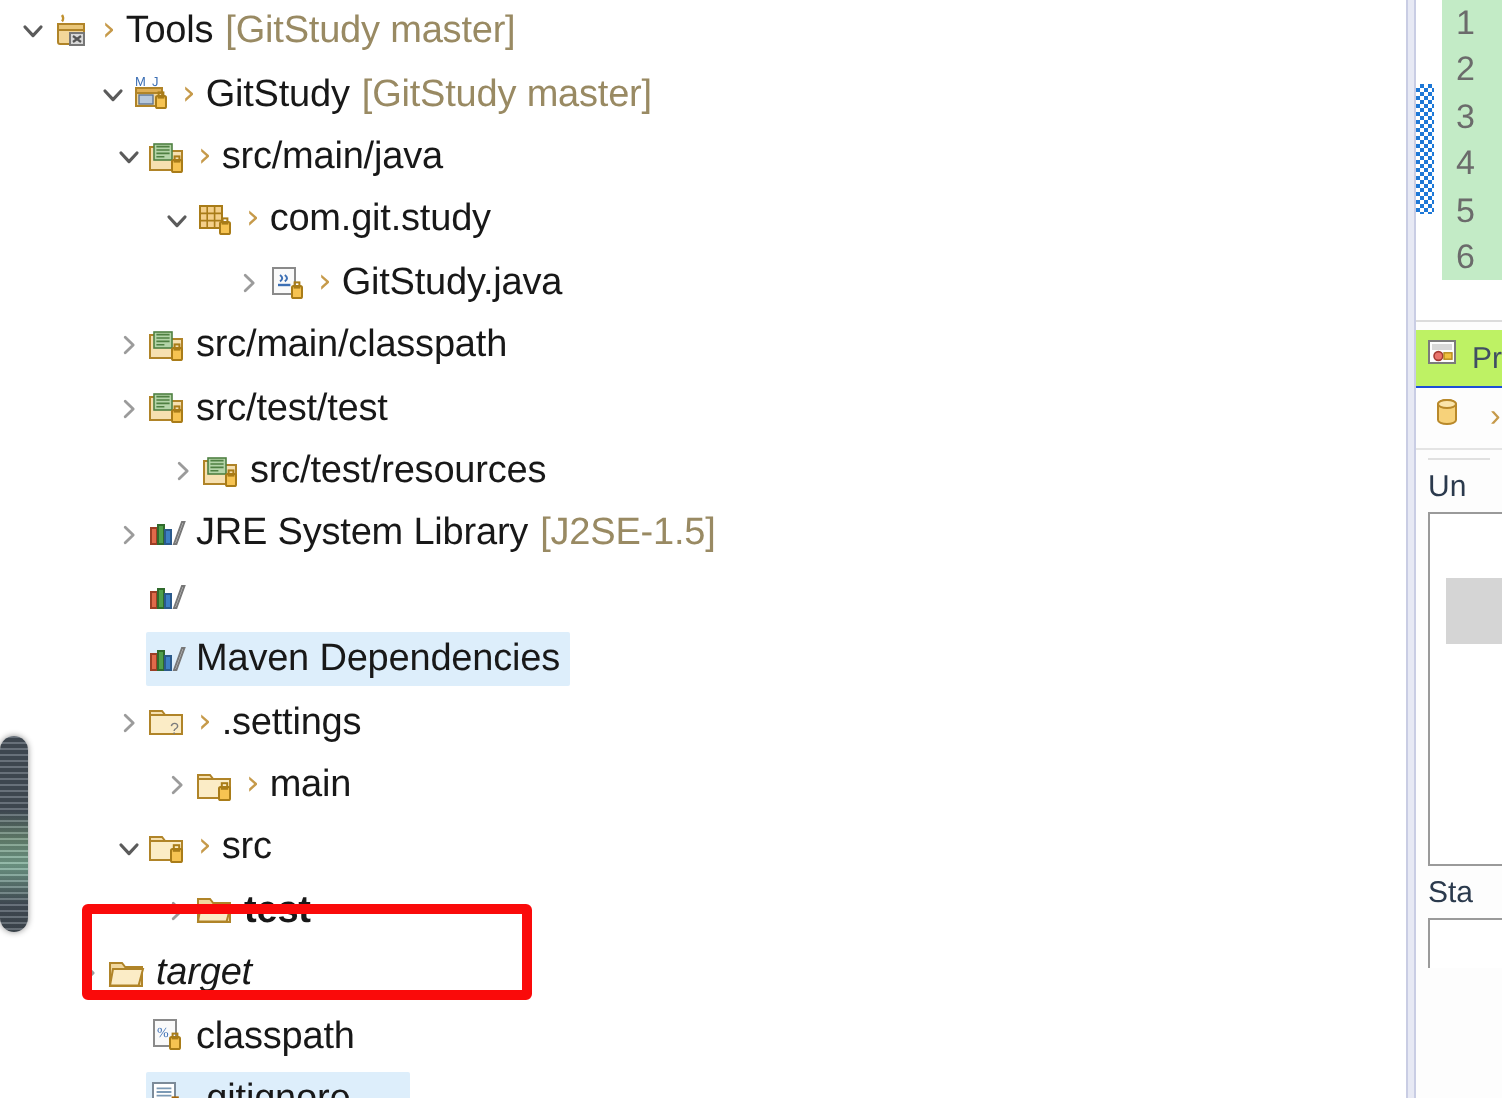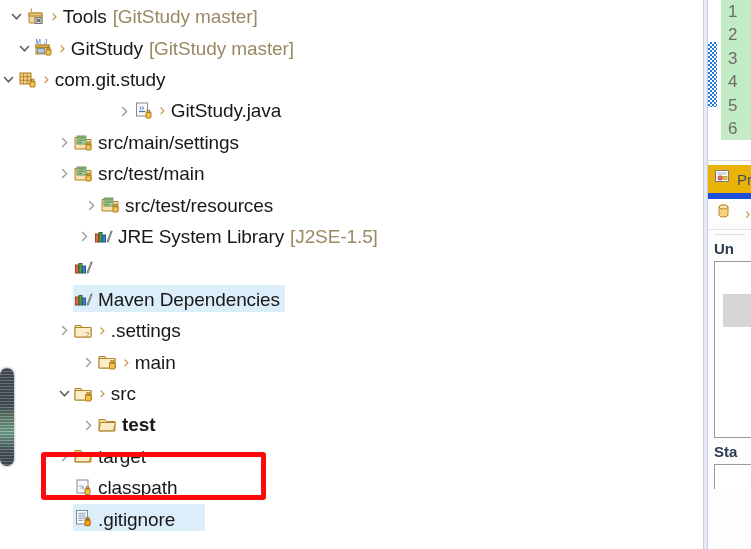--- a/index.html
+++ b/index.html
@@ -196,42 +196,43 @@
     left: 0; top: 165px;
     width: 43px;
     height: 384px;
     background: #fdfdfd;
   }
   .view-tab {
     height: 28px;
     display: flex;
     align-items: center;
     padding-left: 6px;
-    border-bottom: 6px solid #1d4ed8;
-    background: #eab308;
+    border-bottom: 1px solid #1d4ed8;
+    background: #bef264;
+    justify-content: flex-end;
   }
   .view-tab .tab-label {
     font-size: 15px;
     color: #404e63;
     margin-left: 3px;
     white-space: nowrap;
   }
   .view-toolbar {
     height: 30px;
     display: flex;
     align-items: center;
     padding-left: 8px;
     border-bottom: 1px solid #e4e4e4;
   }
   .toolbar-chev {
     color: #c69a4a; font-size: 16px; margin-left: 4px;
   }
   .section-title {
     font-size: 15px;
-    font-weight: bold;
+    font-weight: normal;
     color: #2b3a4d;
     padding: 5px 0 4px 6px;
     white-space: nowrap;
   }
   .section-box {
     margin: 0 0 0 6px;
     border: 1px solid #9a9a9a;
     border-right: none;
     background: #ffffff;
     height: 175px;
@@ -265,32 +266,41 @@
   <div class="tree" id="tree">
       <div class="row"><span class="row-inner" style="padding-left: 8px;"><span class="twisty"><svg width="13" height="13" viewBox="0 0 13 13">
               <path d="M2.5 4.5 L6.5 8.8 L10.5 4.5" fill="none" stroke="#5b5b5b" stroke-width="1.6" stroke-linecap="round" stroke-linejoin="round"></path>
             </svg></span><span class="icon"><svg width="22" height="22" viewBox="0 0 22 22">
               <path d="M6 2.5 q1.2 1.8 0 3.2" stroke="#c0912f" fill="none" stroke-width="1.2"></path>
               <rect x="4" y="7" width="13" height="10" rx="1" fill="#f3d79a" stroke="#b08428"></rect>
               <rect x="4" y="7" width="13" height="3" fill="#e9c679" stroke="#b08428"></rect>
               <rect x="10" y="11.5" width="7" height="6" fill="#d8d8d8" stroke="#777"></rect>
               <path d="M11.5 13 l4 3 M15.5 13 l-4 3" stroke="#555" stroke-width="1.1"></path>
             </svg></span><span class="chev">›</span><span class="label">Tools</span><span class="suffix">[GitStudy master]</span></span></div>
-      <div class="row"><span class="row-inner" style="padding-left: 16px;"><span class="twisty"><svg width="13" height="13" viewBox="0 0 13 13">
+      <div class="row"><span class="row-inner" style="padding-left: 48px;"><span class="twisty"><svg width="13" height="13" viewBox="0 0 13 13">
               <path d="M2.5 4.5 L6.5 8.8 L10.5 4.5" fill="none" stroke="#5b5b5b" stroke-width="1.6" stroke-linecap="round" stroke-linejoin="round"></path>
             </svg></span><span class="icon"><svg width="22" height="22" viewBox="0 0 22 22">
               <text x="2.5" y="7" font-size="6.5" fill="#3c6fb4" font-family="Liberation Sans">M</text>
               <text x="11" y="7" font-size="6.5" fill="#3c6fb4" font-family="Liberation Sans">J</text>
               <rect x="3" y="8" width="13" height="9" fill="#f3d79a" stroke="#b08428"></rect>
               <rect x="3" y="8" width="13" height="2.5" fill="#dfae53" stroke="#b08428"></rect>
               <rect x="4.5" y="11.5" width="7" height="4.5" fill="#b7c8dc" stroke="#5e7694" stroke-width="0.7"></rect>
               <rect x="13" y="12" width="5" height="6" rx="0.8" fill="#f6c352" stroke="#a97c18"></rect>
               <rect x="14.3" y="10.2" width="2.4" height="2.6" fill="none" stroke="#a97c18" stroke-width="1"></rect>
             </svg></span><span class="chev">›</span><span class="label">GitStudy</span><span class="suffix">[GitStudy master]</span></span></div>
-      <div class="row"><span class="row-inner" style=""><span class="twisty"><svg width="13" height="13" viewBox="0 0 13 13">
+      <div class="row"><span class="row-inner" style="padding-left: 56px;"><span class="twisty"><svg width="13" height="13" viewBox="0 0 13 13">
+              <path d="M2.5 4.5 L6.5 8.8 L10.5 4.5" fill="none" stroke="#5b5b5b" stroke-width="1.6" stroke-linecap="round" stroke-linejoin="round"></path>
+            </svg></span><span class="icon"><svg width="22" height="22" viewBox="0 0 22 22">
+              <path d="M2 5.5 h6 l1.6 2 h8.4 v9.5 H2 Z" fill="#f6e0b0" stroke="#b08428"></path>
+              <rect x="4" y="4" width="9" height="8" fill="#b4d4a8" stroke="#4f8042" stroke-width="0.8"></rect>
+              <path d="M5.2 5.3 h6.6 M5.2 7 h6.6 M5.2 8.7 h6.6 M5.2 10.4 h4" stroke="#4f8042" stroke-width="0.8"></path>
+              <rect x="13" y="12" width="5" height="6" rx="0.8" fill="#f6c352" stroke="#a97c18"></rect>
+              <rect x="14.3" y="10.2" width="2.4" height="2.6" fill="none" stroke="#a97c18" stroke-width="1"></rect>
+            </svg></span><span class="chev">›</span><span class="label">src/main/java</span></span></div>
+      <div class="row"><span class="row-inner" style="padding-left: 80px;"><span class="twisty"><svg width="13" height="13" viewBox="0 0 13 13">
               <path d="M2.5 4.5 L6.5 8.8 L10.5 4.5" fill="none" stroke="#5b5b5b" stroke-width="1.6" stroke-linecap="round" stroke-linejoin="round"></path>
             </svg></span><span class="icon"><svg width="22" height="22" viewBox="0 0 22 22">
               <rect x="3" y="4" width="11" height="11" fill="#f4cf89" stroke="#a97c18"></rect>
               <path d="M3 7.7 h11 M3 11.3 h11 M6.6 4 v11 M10.3 4 v11" stroke="#a97c18" stroke-width="0.8"></path>
               <rect x="13" y="12" width="5" height="6" rx="0.8" fill="#f6c352" stroke="#a97c18"></rect>
               <rect x="14.3" y="10.2" width="2.4" height="2.6" fill="none" stroke="#a97c18" stroke-width="1"></rect>
             </svg></span><span class="chev">›</span><span class="label">com.git.study</span></span></div>
       <div class="row"><span class="row-inner" style="padding-left: 116px;"><span class="twisty"><svg width="13" height="13" viewBox="0 0 13 13">
               <path d="M4.6 2.6 L8.6 6.5 L4.6 10.4" fill="none" stroke="#9b9b9b" stroke-width="1.4" stroke-linecap="round" stroke-linejoin="round"></path>
             </svg></span><span class="icon"><svg width="22" height="22" viewBox="0 0 22 22">
@@ -301,40 +311,40 @@
               <rect x="14.3" y="10.2" width="2.4" height="2.6" fill="none" stroke="#a97c18" stroke-width="1"></rect>
             </svg></span><span class="chev">›</span><span class="label">GitStudy.java</span></span></div>
       <div class="row"><span class="row-inner" style="padding-left: 56px;"><span class="twisty"><svg width="13" height="13" viewBox="0 0 13 13">
               <path d="M4.6 2.6 L8.6 6.5 L4.6 10.4" fill="none" stroke="#9b9b9b" stroke-width="1.4" stroke-linecap="round" stroke-linejoin="round"></path>
             </svg></span><span class="icon"><svg width="22" height="22" viewBox="0 0 22 22">
               <path d="M2 5.5 h6 l1.6 2 h8.4 v9.5 H2 Z" fill="#f6e0b0" stroke="#b08428"></path>
               <rect x="4" y="4" width="9" height="8" fill="#b4d4a8" stroke="#4f8042" stroke-width="0.8"></rect>
               <path d="M5.2 5.3 h6.6 M5.2 7 h6.6 M5.2 8.7 h6.6 M5.2 10.4 h4" stroke="#4f8042" stroke-width="0.8"></path>
               <rect x="13" y="12" width="5" height="6" rx="0.8" fill="#f6c352" stroke="#a97c18"></rect>
               <rect x="14.3" y="10.2" width="2.4" height="2.6" fill="none" stroke="#a97c18" stroke-width="1"></rect>
-            </svg></span><span class="label">src/main/settings</span></span></div>
+            </svg></span><span class="label">src/main/classpath</span></span></div>
       <div class="row"><span class="row-inner" style="padding-left: 56px;"><span class="twisty"><svg width="13" height="13" viewBox="0 0 13 13">
               <path d="M4.6 2.6 L8.6 6.5 L4.6 10.4" fill="none" stroke="#9b9b9b" stroke-width="1.4" stroke-linecap="round" stroke-linejoin="round"></path>
             </svg></span><span class="icon"><svg width="22" height="22" viewBox="0 0 22 22">
               <path d="M2 5.5 h6 l1.6 2 h8.4 v9.5 H2 Z" fill="#f6e0b0" stroke="#b08428"></path>
               <rect x="4" y="4" width="9" height="8" fill="#b4d4a8" stroke="#4f8042" stroke-width="0.8"></rect>
               <path d="M5.2 5.3 h6.6 M5.2 7 h6.6 M5.2 8.7 h6.6 M5.2 10.4 h4" stroke="#4f8042" stroke-width="0.8"></path>
               <rect x="13" y="12" width="5" height="6" rx="0.8" fill="#f6c352" stroke="#a97c18"></rect>
               <rect x="14.3" y="10.2" width="2.4" height="2.6" fill="none" stroke="#a97c18" stroke-width="1"></rect>
-            </svg></span><span class="label">src/test/main</span></span></div>
+            </svg></span><span class="label">src/test/test</span></span></div>
       <div class="row"><span class="row-inner" style="padding-left: 56px; margin-left: 27px;"><span class="twisty"><svg width="13" height="13" viewBox="0 0 13 13">
               <path d="M4.6 2.6 L8.6 6.5 L4.6 10.4" fill="none" stroke="#9b9b9b" stroke-width="1.4" stroke-linecap="round" stroke-linejoin="round"></path>
             </svg></span><span class="icon"><svg width="22" height="22" viewBox="0 0 22 22">
               <path d="M2 5.5 h6 l1.6 2 h8.4 v9.5 H2 Z" fill="#f6e0b0" stroke="#b08428"></path>
               <rect x="4" y="4" width="9" height="8" fill="#b4d4a8" stroke="#4f8042" stroke-width="0.8"></rect>
               <path d="M5.2 5.3 h6.6 M5.2 7 h6.6 M5.2 8.7 h6.6 M5.2 10.4 h4" stroke="#4f8042" stroke-width="0.8"></path>
               <rect x="13" y="12" width="5" height="6" rx="0.8" fill="#f6c352" stroke="#a97c18"></rect>
               <rect x="14.3" y="10.2" width="2.4" height="2.6" fill="none" stroke="#a97c18" stroke-width="1"></rect>
             </svg></span><span class="label">src/test/resources</span></span></div>
-      <div class="row"><span class="row-inner" style="padding-left: 56px; margin-left: 20px;"><span class="twisty"><svg width="13" height="13" viewBox="0 0 13 13">
+      <div class="row"><span class="row-inner" style="padding-left: 56px;"><span class="twisty"><svg width="13" height="13" viewBox="0 0 13 13">
               <path d="M4.6 2.6 L8.6 6.5 L4.6 10.4" fill="none" stroke="#9b9b9b" stroke-width="1.4" stroke-linecap="round" stroke-linejoin="round"></path>
             </svg></span><span class="icon"><svg width="22" height="22" viewBox="0 0 22 22">
               <rect x="2.5" y="8" width="3" height="8" fill="#e06a4a" stroke="#9c3f26"></rect>
               <rect x="6" y="6.5" width="3" height="9.5" fill="#4f9f4a" stroke="#2f6a2c"></rect>
               <rect x="9.5" y="9" width="3" height="7" fill="#3d7fc4" stroke="#2a5a8c"></rect>
               <path d="M14 16 l4 -11 l1.2 0 l-4 11 Z" fill="#f0f0f0" stroke="#777"></path>
             </svg></span><span class="label">JRE System Library</span><span class="suffix">[J2SE-1.5]</span></span></div>
       <div class="row"><span class="row-inner" style="padding-left: 56px;"><span class="twisty"></span><span class="icon"><svg width="22" height="22" viewBox="0 0 22 22">
               <rect x="2.5" y="8" width="3" height="8" fill="#e06a4a" stroke="#9c3f26"></rect>
               <rect x="6" y="6.5" width="3" height="9.5" fill="#4f9f4a" stroke="#2f6a2c"></rect>
@@ -369,21 +379,21 @@
               <path d="M2 7.5 h16 v9.5 H2 Z" fill="#fbecc6" stroke="#b08428"></path>
               <rect x="12.5" y="11.5" width="5.5" height="6.5" rx="0.8" fill="#f6c352" stroke="#a97c18"></rect>
               <rect x="13.9" y="9.6" width="2.7" height="2.8" fill="none" stroke="#a97c18" stroke-width="1"></rect>
             </svg></span><span class="chev">›</span><span class="label">src</span></span></div>
       <div class="row"><span class="row-inner" style="padding-left: 80px; font-weight: bold;"><span class="twisty"><svg width="13" height="13" viewBox="0 0 13 13">
               <path d="M4.6 2.6 L8.6 6.5 L4.6 10.4" fill="none" stroke="#9b9b9b" stroke-width="1.4" stroke-linecap="round" stroke-linejoin="round"></path>
             </svg></span><span class="icon"><svg width="22" height="22" viewBox="0 0 22 22">
               <path d="M2 5.5 h6 l1.6 2 h8.4 v9.5 H2 Z" fill="#f1d79e" stroke="#b08428"></path>
               <path d="M3.5 8.5 h15 l-2.2 8.3 H2 Z" fill="#fbecc6" stroke="#b08428"></path>
             </svg></span><span class="label">test</span></span></div>
-      <div class="row"><span class="row-inner" style="padding-left: 56px;"><span class="twisty"><svg width="13" height="13" viewBox="0 0 13 13">
+      <div class="row"><span class="row-inner" style="padding-left: 36px; font-style: italic;"><span class="twisty"><svg width="13" height="13" viewBox="0 0 13 13">
               <path d="M4.6 2.6 L8.6 6.5 L4.6 10.4" fill="none" stroke="#9b9b9b" stroke-width="1.4" stroke-linecap="round" stroke-linejoin="round"></path>
             </svg></span><span class="icon"><svg width="22" height="22" viewBox="0 0 22 22">
               <path d="M2 5.5 h6 l1.6 2 h8.4 v9.5 H2 Z" fill="#f1d79e" stroke="#b08428"></path>
               <path d="M3.5 8.5 h15 l-2.2 8.3 H2 Z" fill="#fbecc6" stroke="#b08428"></path>
             </svg></span><span class="label">target</span></span></div>
       <div class="row"><span class="row-inner" style="padding-left: 56px;"><span class="twisty"></span><span class="icon"><svg width="22" height="22" viewBox="0 0 22 22">
               <rect x="4" y="3" width="11" height="13" fill="#fafafa" stroke="#8a8a8a"></rect>
               <text x="5.5" y="11.5" font-size="7" fill="#3c6fb4" font-family="Liberation Serif">%</text>
               <rect x="12" y="11.5" width="5" height="6" rx="0.8" fill="#f6c352" stroke="#a97c18"></rect>
               <rect x="13.3" y="9.8" width="2.4" height="2.4" fill="none" stroke="#a97c18" stroke-width="1"></rect>

